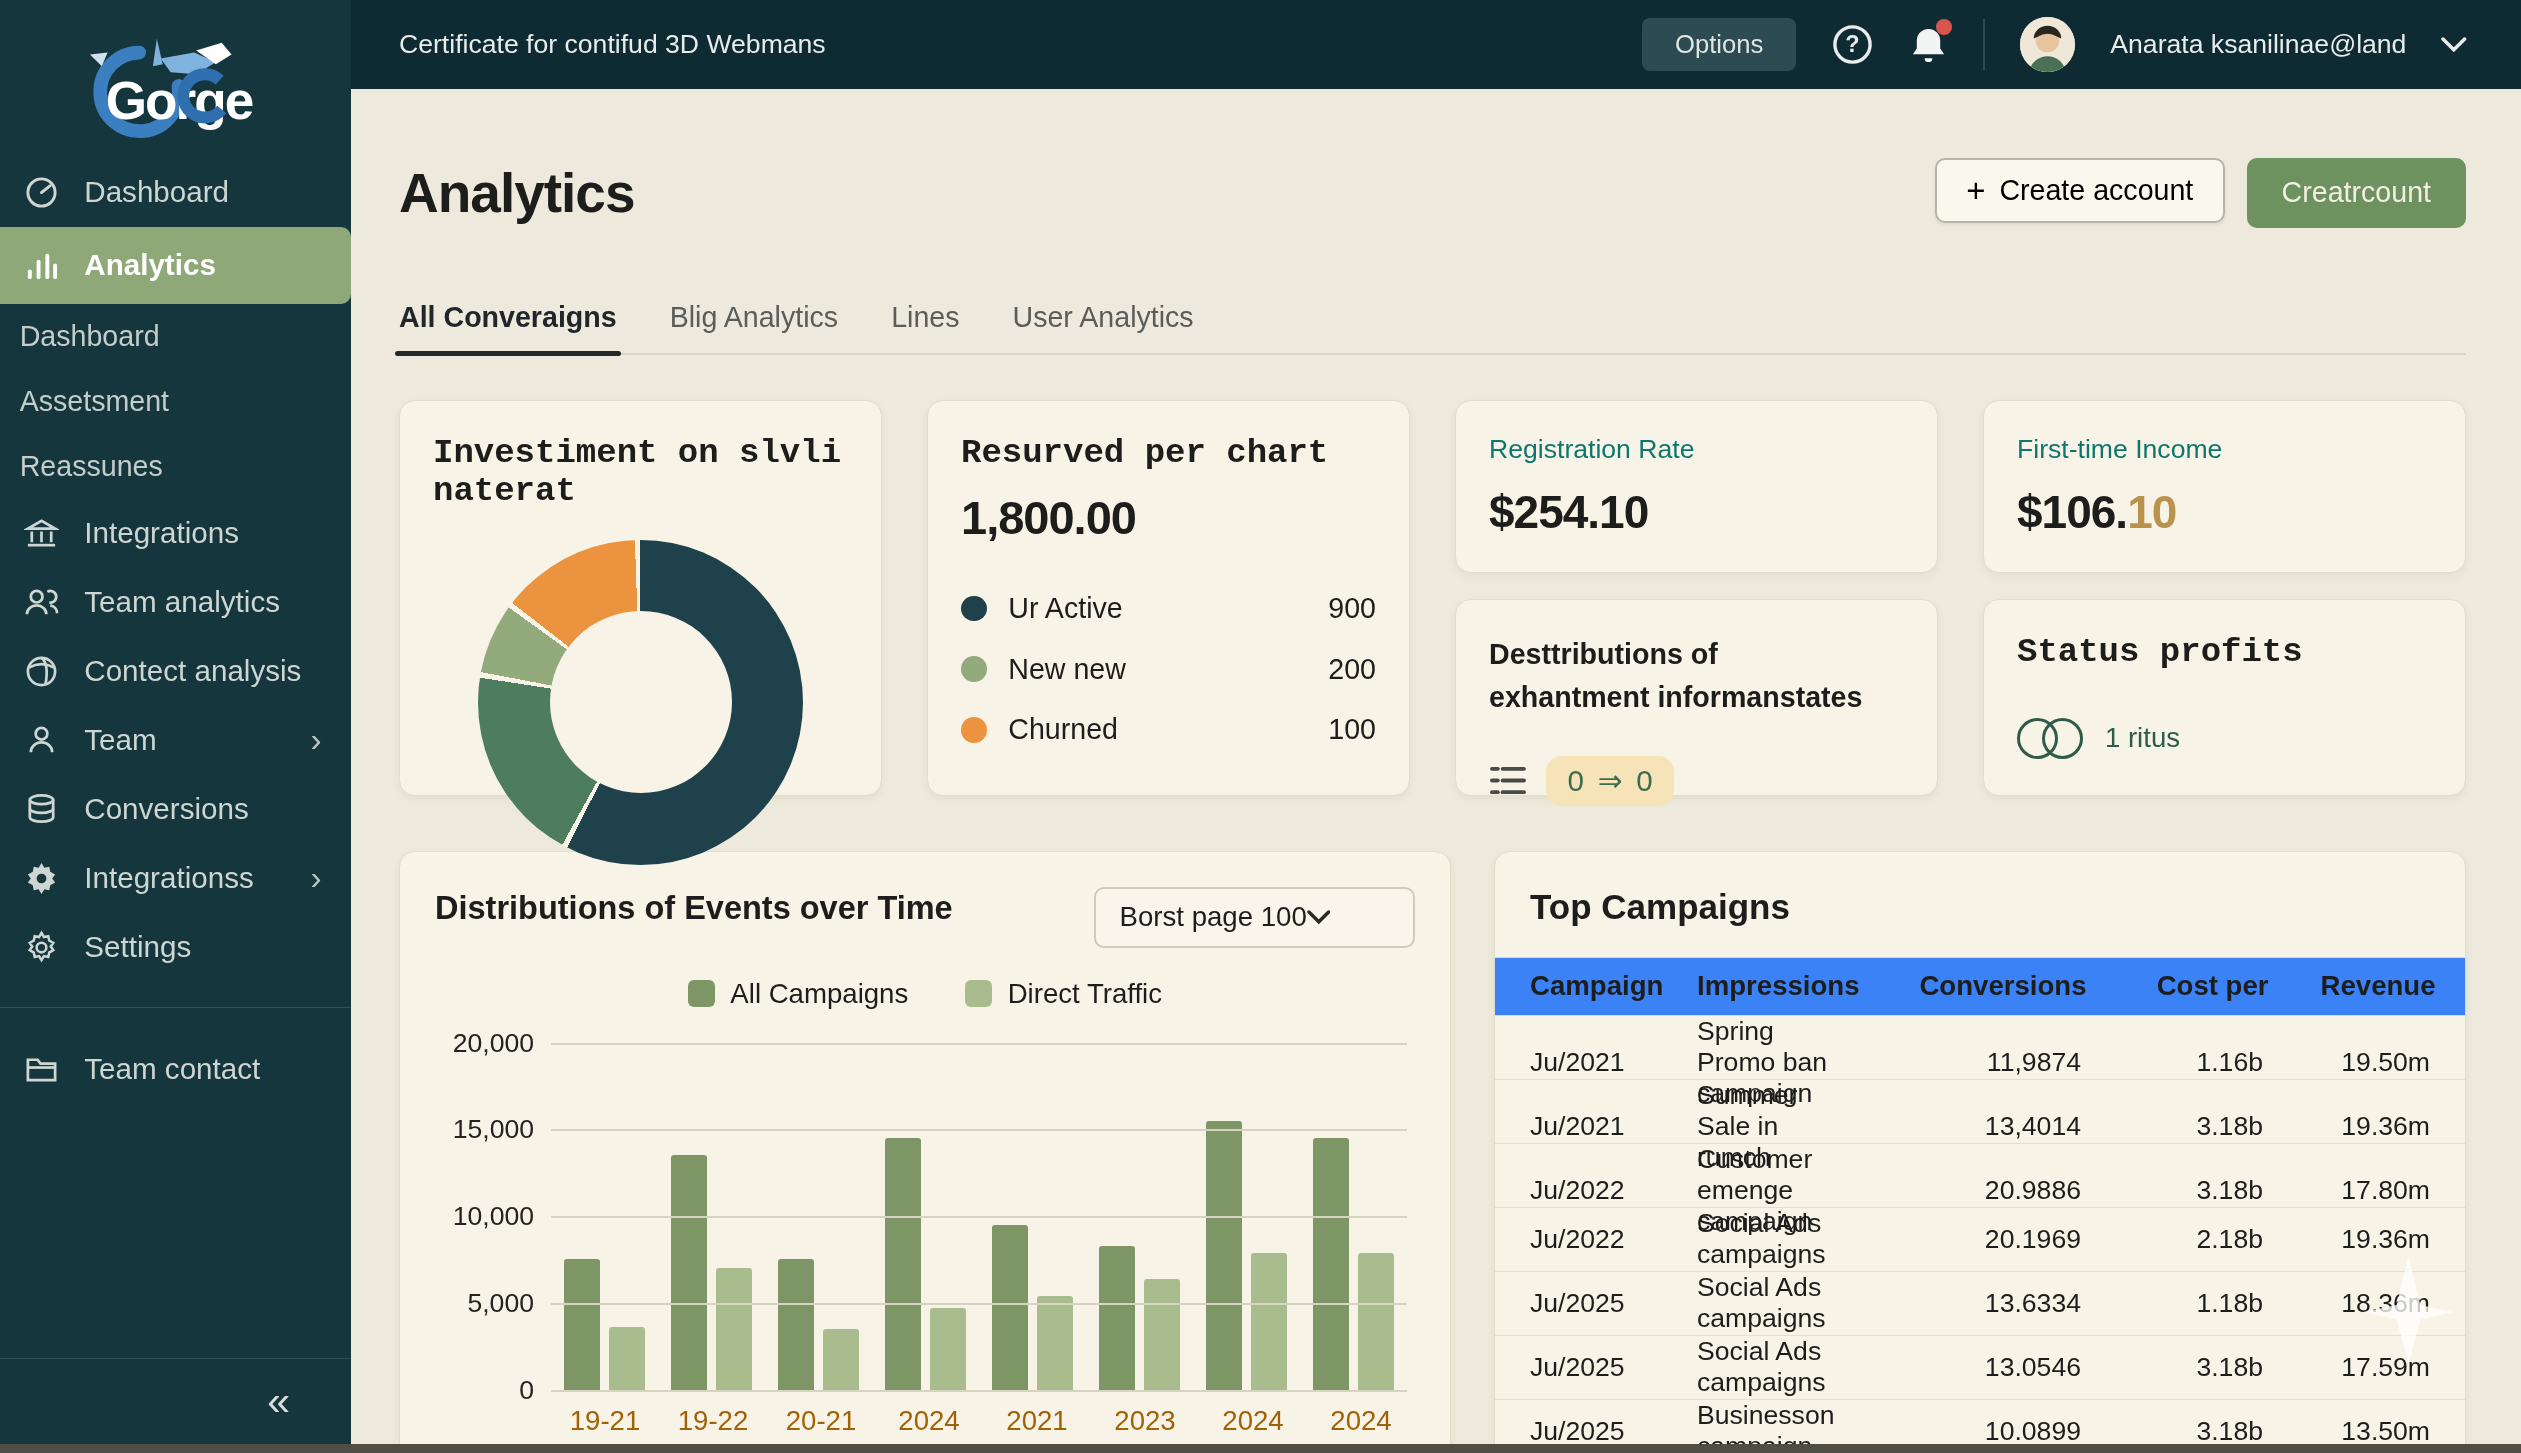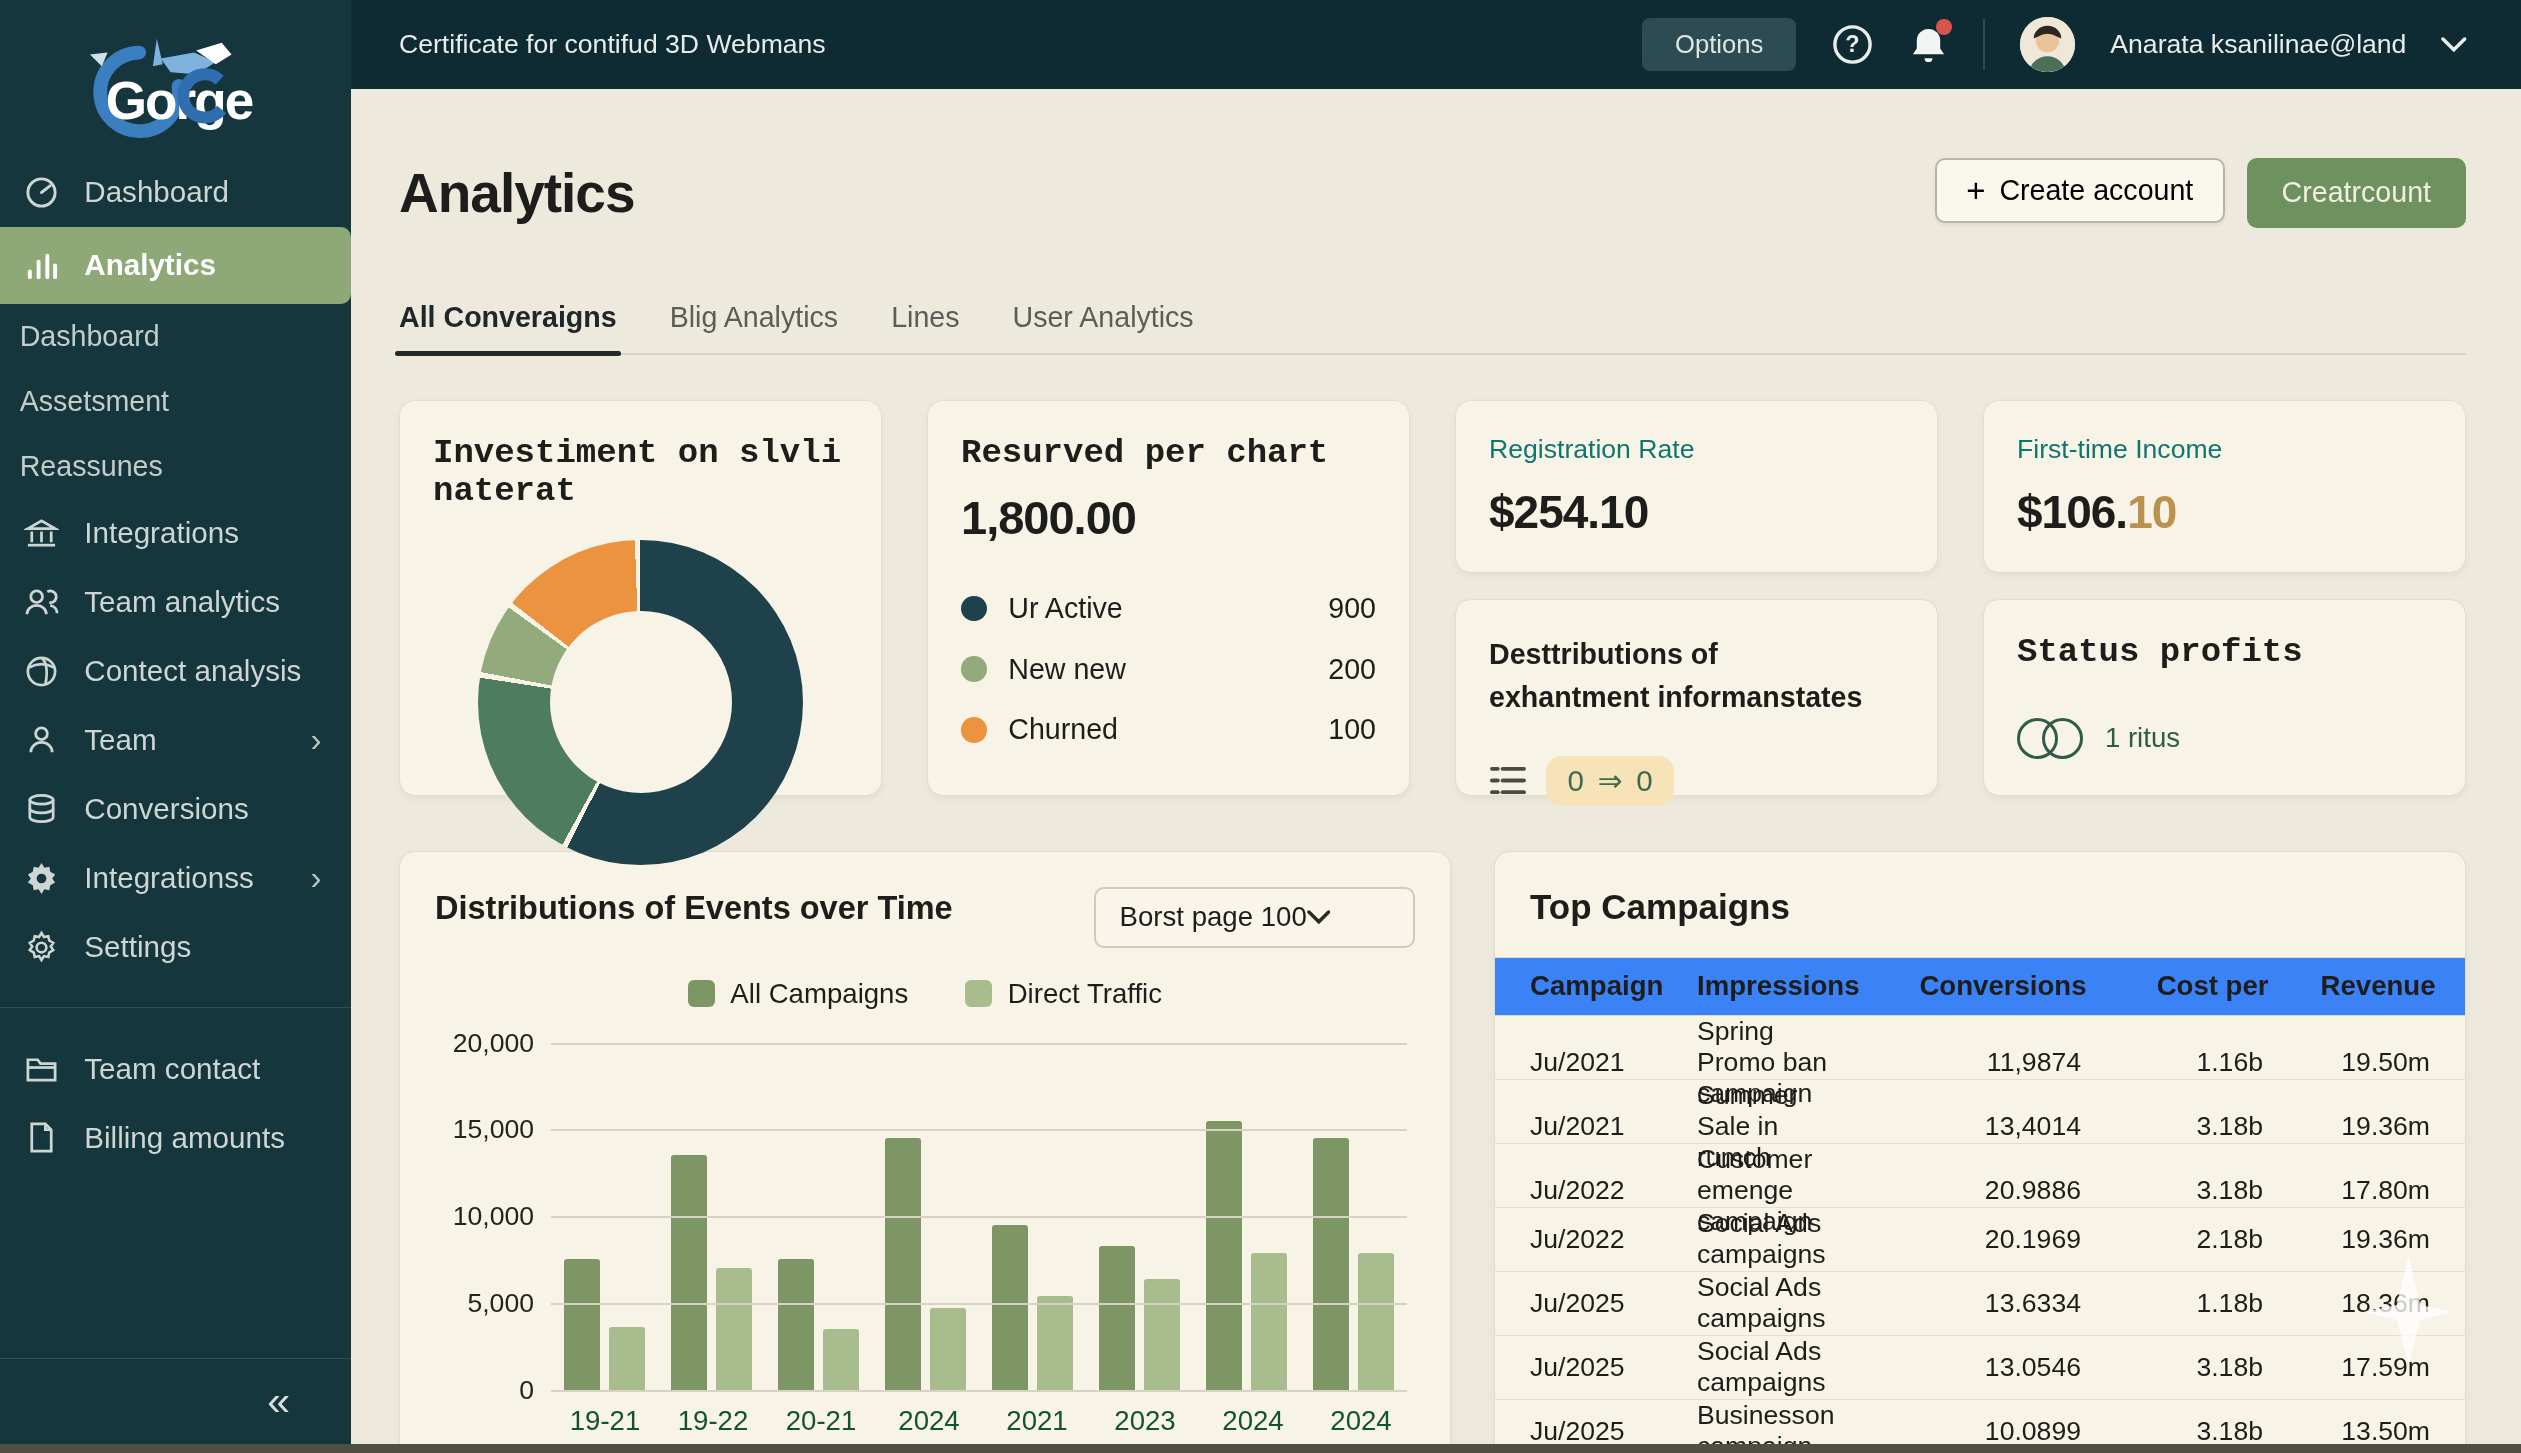--- a/index.html
+++ b/index.html
@@ -82,21 +82,21 @@
   .chart-legend{display:flex;justify-content:center;gap:57px;margin-top:29.6px;}
   .cl-item{display:flex;align-items:center;gap:15.8px;font-size:27.6px;}
   .cl-swatch{width:26.6px;height:26.6px;border-radius:5.9px;}
   .plot{position:relative;margin-top:33px;margin-left:116px;height:347px;margin-right:7.9px;}
   .gridline{position:absolute;left:0;right:0;height:2px;background:#d7d3c3;}
   .gridline .ylab{position:absolute;left:-116px;width:99px;text-align:right;transform:translateY(-50%);font-size:26.6px;color:#23231f;}
   .bars{position:absolute;inset:0;display:flex;justify-content:space-around;align-items:flex-end;}
   .bar-group{display:flex;align-items:flex-end;gap:8.9px;height:100%;}
   .bar{width:36px;border-radius:3px 3px 0 0;}
   .xlabels{display:flex;justify-content:space-around;margin-left:116px;margin-top:15.8px;}
-  .xlab{font-size:27.6px;color:#14532d;width:108px;text-align:center;}
+  .xlab{font-size:27.6px;color:#a16207;width:108px;text-align:center;}
 
   
   .table-card{padding:0;overflow:hidden;display:flex;flex-direction:column;}
   .table-title{font-size:35px;font-weight:bold;padding:35px 35px 29.6px;}
   .t-head{background:#3b82f6;border-top:1px solid #ddd8c8;border-bottom:1px solid #ddd8c8;}
   .t-row{display:grid;grid-template-columns:167px 1.6fr 227px 182px 167px;align-items:center;padding:0 35px;height:63px;font-size:26.6px;}
   .t-head .t-row{height:57px;font-weight:bold;font-size:27.6px;}
   .t-body .t-row{border-bottom:1px solid #e3decd;}
   .t-cell.num{text-align:right;}
   .sparkle{position:absolute;left:2359px;top:1251px;opacity:.9;pointer-events:none;}
@@ -234,31 +234,20 @@
           <span class="ni-icon">
             <svg width="35" height="35" viewBox="0 0 36 36">
               <g fill="none" stroke="currentColor" stroke-width="2.8">
                 <path d="M4 9 h10 l3 4 h15 v17 H4 Z"></path>
                 <line x1="4" y1="17" x2="32" y2="17"></line>
               </g>
             </svg>
           </span>
           <span>Team contact</span>
         </div>
-        <div class="nav-item">
-          <span class="ni-icon">
-            <svg width="35" height="35" viewBox="0 0 36 36">
-              <g fill="none" stroke="currentColor" stroke-width="2.8">
-                <path d="M8 4 h14 l6 6 v22 H8 Z"></path>
-                <path d="M22 4 v6 h6"></path>
-              </g>
-            </svg>
-          </span>
-          <span>Billing amounts</span>
-        </div>
       </nav>
     <div class="collapse-row">
       <span class="collapse-btn">«</span>
     </div>
   </aside>
 
   <div class="right-col">
 
     <header class="topbar">
       <span class="topbar-title">Certificate for contifud 3D Webmans</span>

